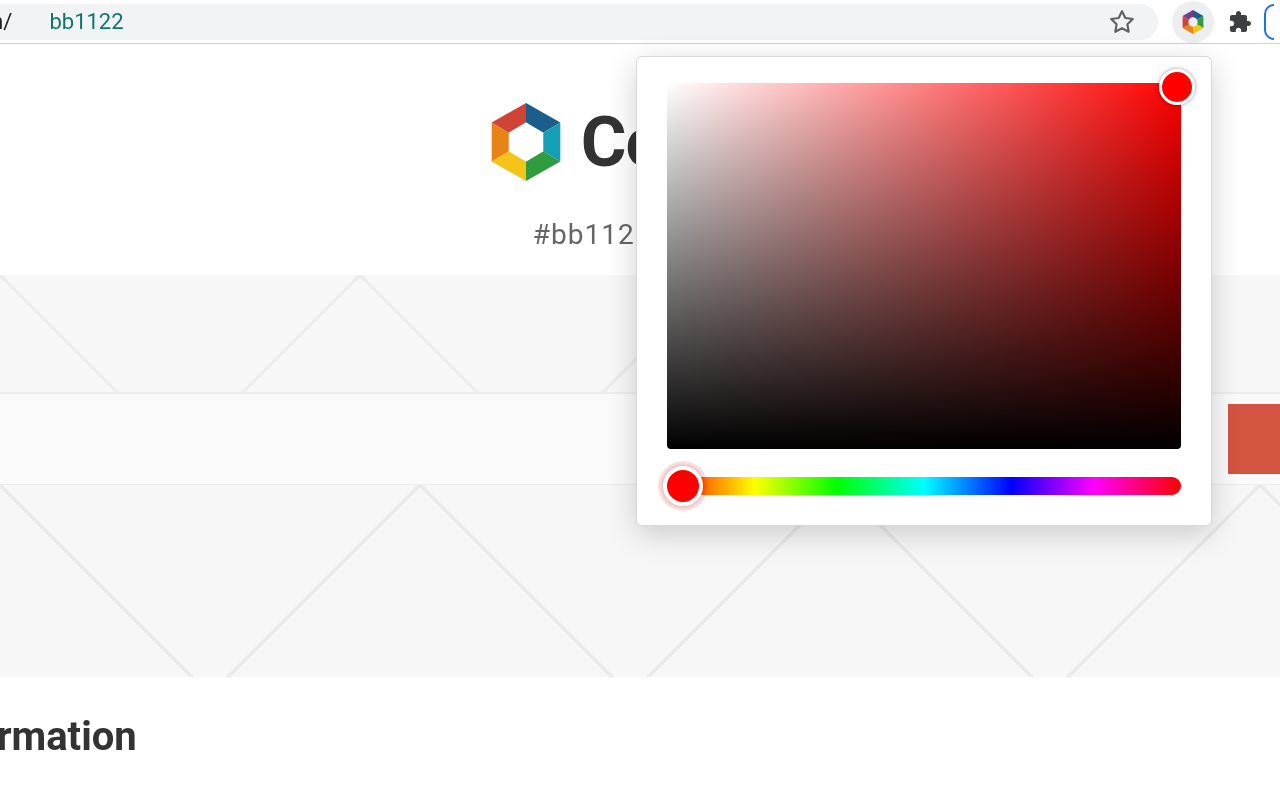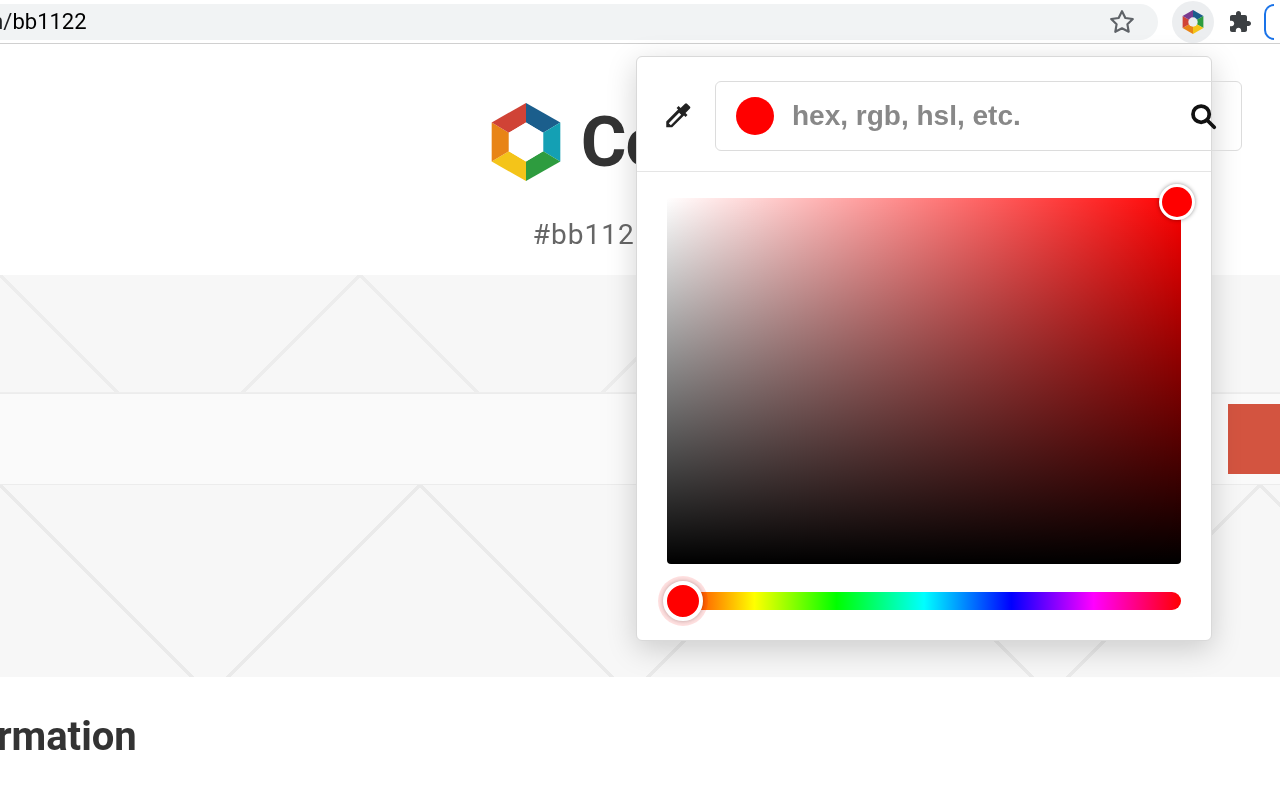--- a/index.html
+++ b/index.html
@@ -33,21 +33,22 @@
   padding: 0 18px 0 0;
   font-size: 22px;
   color: #5f6368;
   overflow: hidden;
   margin-left: -40px;
 }
 .addr-text-dark {
   color: #202124;
 }
 .addr-text-light {
-  color: #000000;
+  color: #0f766e;
+  margin-left: 37px;
 }
 .addr-actions {
   display: flex;
   align-items: center;
   gap: 4px;
   margin-left: auto;
 }
 .addr-icon-btn {
   width: 36px;
   height: 36px;
@@ -310,37 +311,20 @@
   </div>
   <div class="band-light"></div>
   <div class="band-white">
     <div class="swatch" style="background: rgb(211, 84, 64);"></div>
   </div>
   <div class="band-light2"></div>
   <div class="section-title">formation</div>
 </div>
 
 <div class="popup">
-  <div class="popup-top">
-    <div class="eyedrop-btn">
-      <svg width="34" height="34" viewBox="0 0 24 24" fill="#222">
-        <path d="M20.71 5.63l-2.34-2.34a1 1 0 0 0-1.41 0l-3.12 3.12-1.41-1.41-1.42 1.41 1.06 1.06-8.36 8.36V20h4.17l8.36-8.36 1.06 1.06 1.41-1.42-1.41-1.41 3.12-3.12a1 1 0 0 0 0-1.41zM6.92 18.5 5.5 17.08l7.3-7.3 1.42 1.42-7.3 7.3z"></path>
-      </svg>
-    </div>
-    <div class="search-wrap">
-      <div class="colordot" style="background: rgb(255, 0, 0);"></div>
-      <input class="search-input" type="text" placeholder="hex, rgb, hsl, etc." style="">
-      <div class="search-btn">
-        <svg width="30" height="30" viewBox="0 0 24 24" fill="none" stroke="#111" stroke-width="3" stroke-linecap="round">
-          <circle cx="10.5" cy="10.5" r="6.5"></circle>
-          <line x1="21" y1="21" x2="15.2" y2="15.2"></line>
-        </svg>
-      </div>
-    </div>
-  </div>
   <div class="popup-body">
     <div class="sv-panel">
       <div class="sv-handle" style="background: rgb(255, 0, 0);"></div>
     </div>
     <div class="hue-row">
       <div class="hue-track">
         <div class="hue-handle" style="background: rgb(255, 0, 0);"></div>
       </div>
     </div>
   </div>

